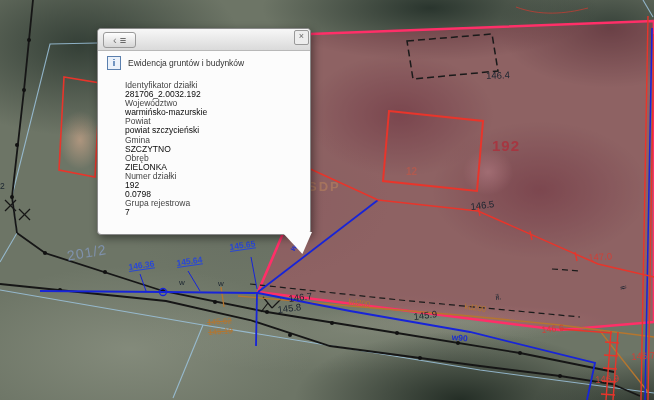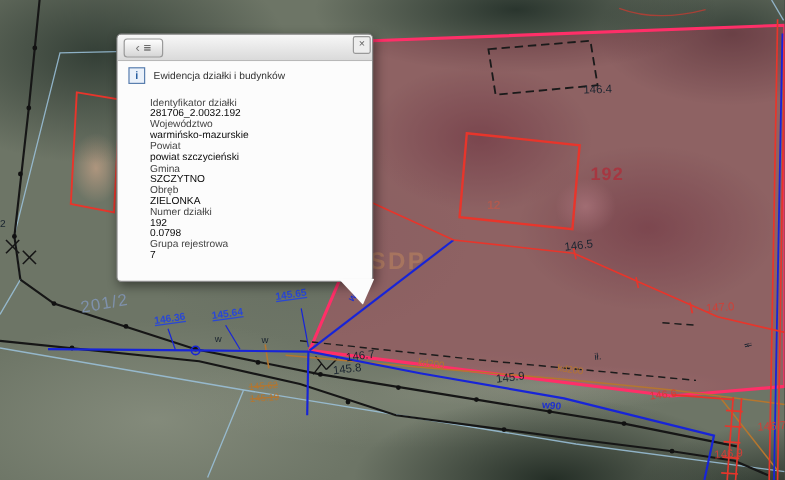--- a/index.html
+++ b/index.html
@@ -196,34 +196,34 @@
       <span class="lbl red" style="left: 541px; top: 326px; font-size: 9px; transform: rotate(-6deg);">146.6</span>
       <span class="lbl red" style="left: 631px; top: 352px; font-size: 9.5px; transform: rotate(-4deg);">146.7</span>
       <span class="lbl red" style="left: 595px; top: 375px; font-size: 9.5px; transform: rotate(-4deg);">146.9</span>
       <span class="lbl red-big" style="left: 492px; top: 138px; font-size: 15px;">192</span>
       <span class="lbl red-faint" style="left: 406px; top: 143px; font-size: 10px; margin-top: 24px;">12</span>
       <span class="lbl orange-strike" style="left: 207px; top: 319px; font-size: 8px; transform: rotate(-4deg);">145.62</span>
       <span class="lbl orange-strike" style="left: 208px; top: 329px; font-size: 8px; transform: rotate(-4deg);">145.19</span>
       <span class="lbl orange" style="left: 349px; top: 298px; font-size: 8px; transform: rotate(8deg);">kd200</span>
       <span class="lbl orange" style="left: 465px; top: 303px; font-size: 8px; transform: rotate(8deg);">kd200</span>
       <span class="lbl parcel" style="left: 66px; top: 249px; font-size: 14px; transform: rotate(-10deg);">201/2</span>
-      <span class="lbl watermark" style="left: 308px; top: 180px; font-size: 20px; margin-top: 28px;">SDP</span>
+      <span class="lbl watermark" style="left: 308px; top: 180px; font-size: 13px;">SDP</span>
     </div>
 
   <div id="popup">
     <div id="popup-header">
       <div id="back-btn">
         <span class="chev">‹</span>
         <span class="menu">≡</span>
       </div>
       <div id="close-btn">×</div>
     </div>
     <div id="info-row">
       <div id="info-icon">i</div>
-      <div id="popup-title">Ewidencja działki i budynków</div>
+      <div id="popup-title">Ewidencja gruntów i budynków</div>
     </div>
     <div id="fields">
         <div class="flabel">Identyfikator działki</div>
         <div class="fval">281706_2.0032.192</div>
         <div class="flabel">Województwo</div>
         <div class="fval">warmińsko-mazurskie</div>
         <div class="flabel">Powiat</div>
         <div class="fval">powiat szczycieński</div>
         <div class="flabel">Gmina</div>
         <div class="fval">SZCZYTNO</div>

